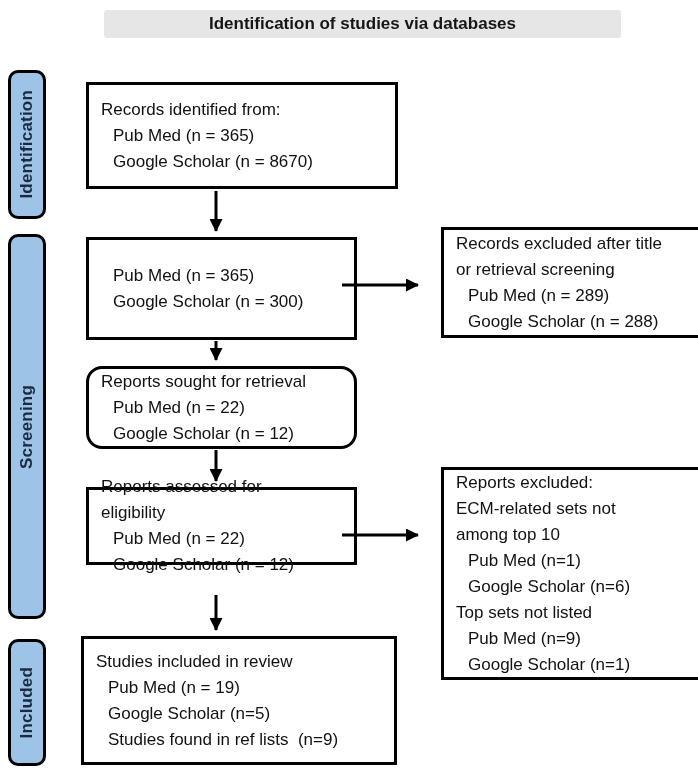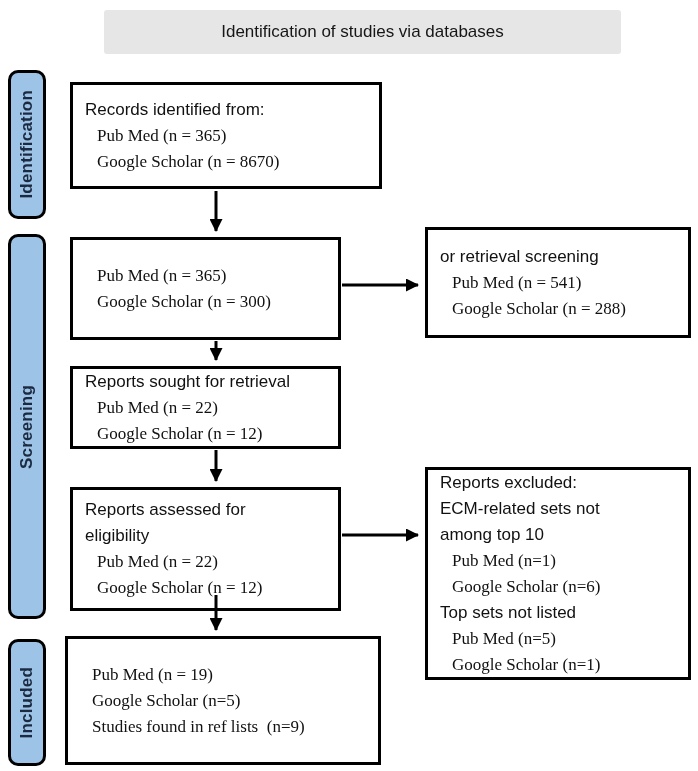--- a/index.html
+++ b/index.html
@@ -13,25 +13,25 @@
   *{box-sizing:border-box;margin:0;padding:0;}
   html,body{background:#fff;}
   body{font-family:"Liberation Sans", sans-serif;color:var(--text);}
   .canvas{
     position:relative;
     width:698px;height:771px;
     background:var(--bg);
     overflow:hidden;
   }
   .header-banner{
-    position:absolute;left:104px;top:10px;width:517px;height:44px;
+    position:absolute;left:104px;top:10px;width:517px;height:28px;
     background:var(--header-fill);
     border-radius:3px;
     display:flex;align-items:center;justify-content:center;
-    font-weight:normal;font-size:17px;color:#161616;
+    font-weight:bold;font-size:17px;color:#161616;
   }
   .stage{
     position:absolute;left:8px;width:38px;
     background:var(--sidebar-fill);
     border:3px solid var(--border);
     border-radius:10px;
     display:flex;align-items:center;justify-content:center;
   }
   .stage .vtext{
     writing-mode:vertical-rl;
@@ -42,26 +42,27 @@
     letter-spacing:.2px;
     white-space:nowrap;
   }
   .fbox{
     position:absolute;
     background:#fff;
     border:3px solid var(--border);
     display:flex;flex-direction:column;justify-content:center;
     padding:6px 8px 6px 12px;
     font-size:17px;
+    margin-left:16px;
   }
   .fbox .line{
     line-height:26px;
     white-space:pre-wrap;
   }
-  .fbox .ind{padding-left:12px;font-family:Liberation Serif, serif;}
+  .fbox .ind{padding-left:12px;}
   .arrows{position:absolute;left:0;top:0;pointer-events:none;}
 </style>
 </head>
 <body>
 
 <div class="canvas">
 
   <div class="header-banner">
     <span>Identification of studies via databases</span>
   </div>
@@ -80,53 +81,55 @@
     <div class="line">Records identified from:</div>
     <div class="line ind">Pub Med (n = 365)</div>
     <div class="line ind">Google Scholar (n = 8670)</div>
   </div>
 
   <div class="fbox" style="left:70px;top:237px;width:271px;height:103px;">
     <div class="line ind">Pub Med (n = 365)</div>
     <div class="line ind">Google Scholar (n = 300)</div>
   </div>
 
-  <div class="fbox" style="left:70px;top:366px;width:271px;height:83px;">
+  <div class="fbox" style="left:70px;top:366px;width:271px;height:83px;border-radius:16px;">
     <div class="line">Reports sought for retrieval</div>
     <div class="line ind">Pub Med (n = 22)</div>
     <div class="line ind">Google Scholar (n = 12)</div>
   </div>
 
-  <div class="fbox" style="left:70px;top:487px;width:271px;height:124px;">
+  <div class="fbox" style="left:70px;top:487px;width:271px;height:78px;">
     <div class="line">Reports assessed for</div>
     <div class="line">eligibility</div>
     <div class="line ind">Pub Med (n = 22)</div>
     <div class="line ind">Google Scholar (n = 12)</div>
   </div>
 
   <div class="fbox" style="left:65px;top:636px;width:316px;height:129px;">
+    <div class="line">Studies included in review</div>
     <div class="line ind">Pub Med (n = 19)</div>
     <div class="line ind">Google Scholar (n=5)</div>
     <div class="line ind">Studies found in ref lists  (n=9)</div>
   </div>
 
   <div class="fbox" style="left:425px;top:227px;width:266px;height:111px;">
+    <div class="line">Records excluded after title</div>
     <div class="line">or retrieval screening</div>
-    <div class="line ind">Pub Med (n = 541)</div>
+    <div class="line ind">Pub Med (n = 289)</div>
     <div class="line ind">Google Scholar (n = 288)</div>
   </div>
 
   <div class="fbox" style="left:425px;top:467px;width:266px;height:213px;">
     <div class="line">Reports excluded:</div>
     <div class="line">ECM-related sets not</div>
     <div class="line">among top 10</div>
     <div class="line ind">Pub Med (n=1)</div>
     <div class="line ind">Google Scholar (n=6)</div>
     <div class="line">Top sets not listed</div>
-    <div class="line ind">Pub Med (n=5)</div>
+    <div class="line ind">Pub Med (n=9)</div>
     <div class="line ind">Google Scholar (n=1)</div>
   </div>
 
   <svg class="arrows" width="698" height="771" viewBox="0 0 698 771" aria-hidden="true">
     <defs>
       <marker id="ah" markerUnits="userSpaceOnUse" markerWidth="14" markerHeight="13" refX="12" refY="6.5" orient="auto">
         <path d="M0,0 L13,6.5 L0,13 Z" fill="#000"></path>
       </marker>
     </defs>
     <line x1="216" y1="191" x2="216" y2="231" stroke="#000" stroke-width="3" marker-end="url(#ah)"></line>

